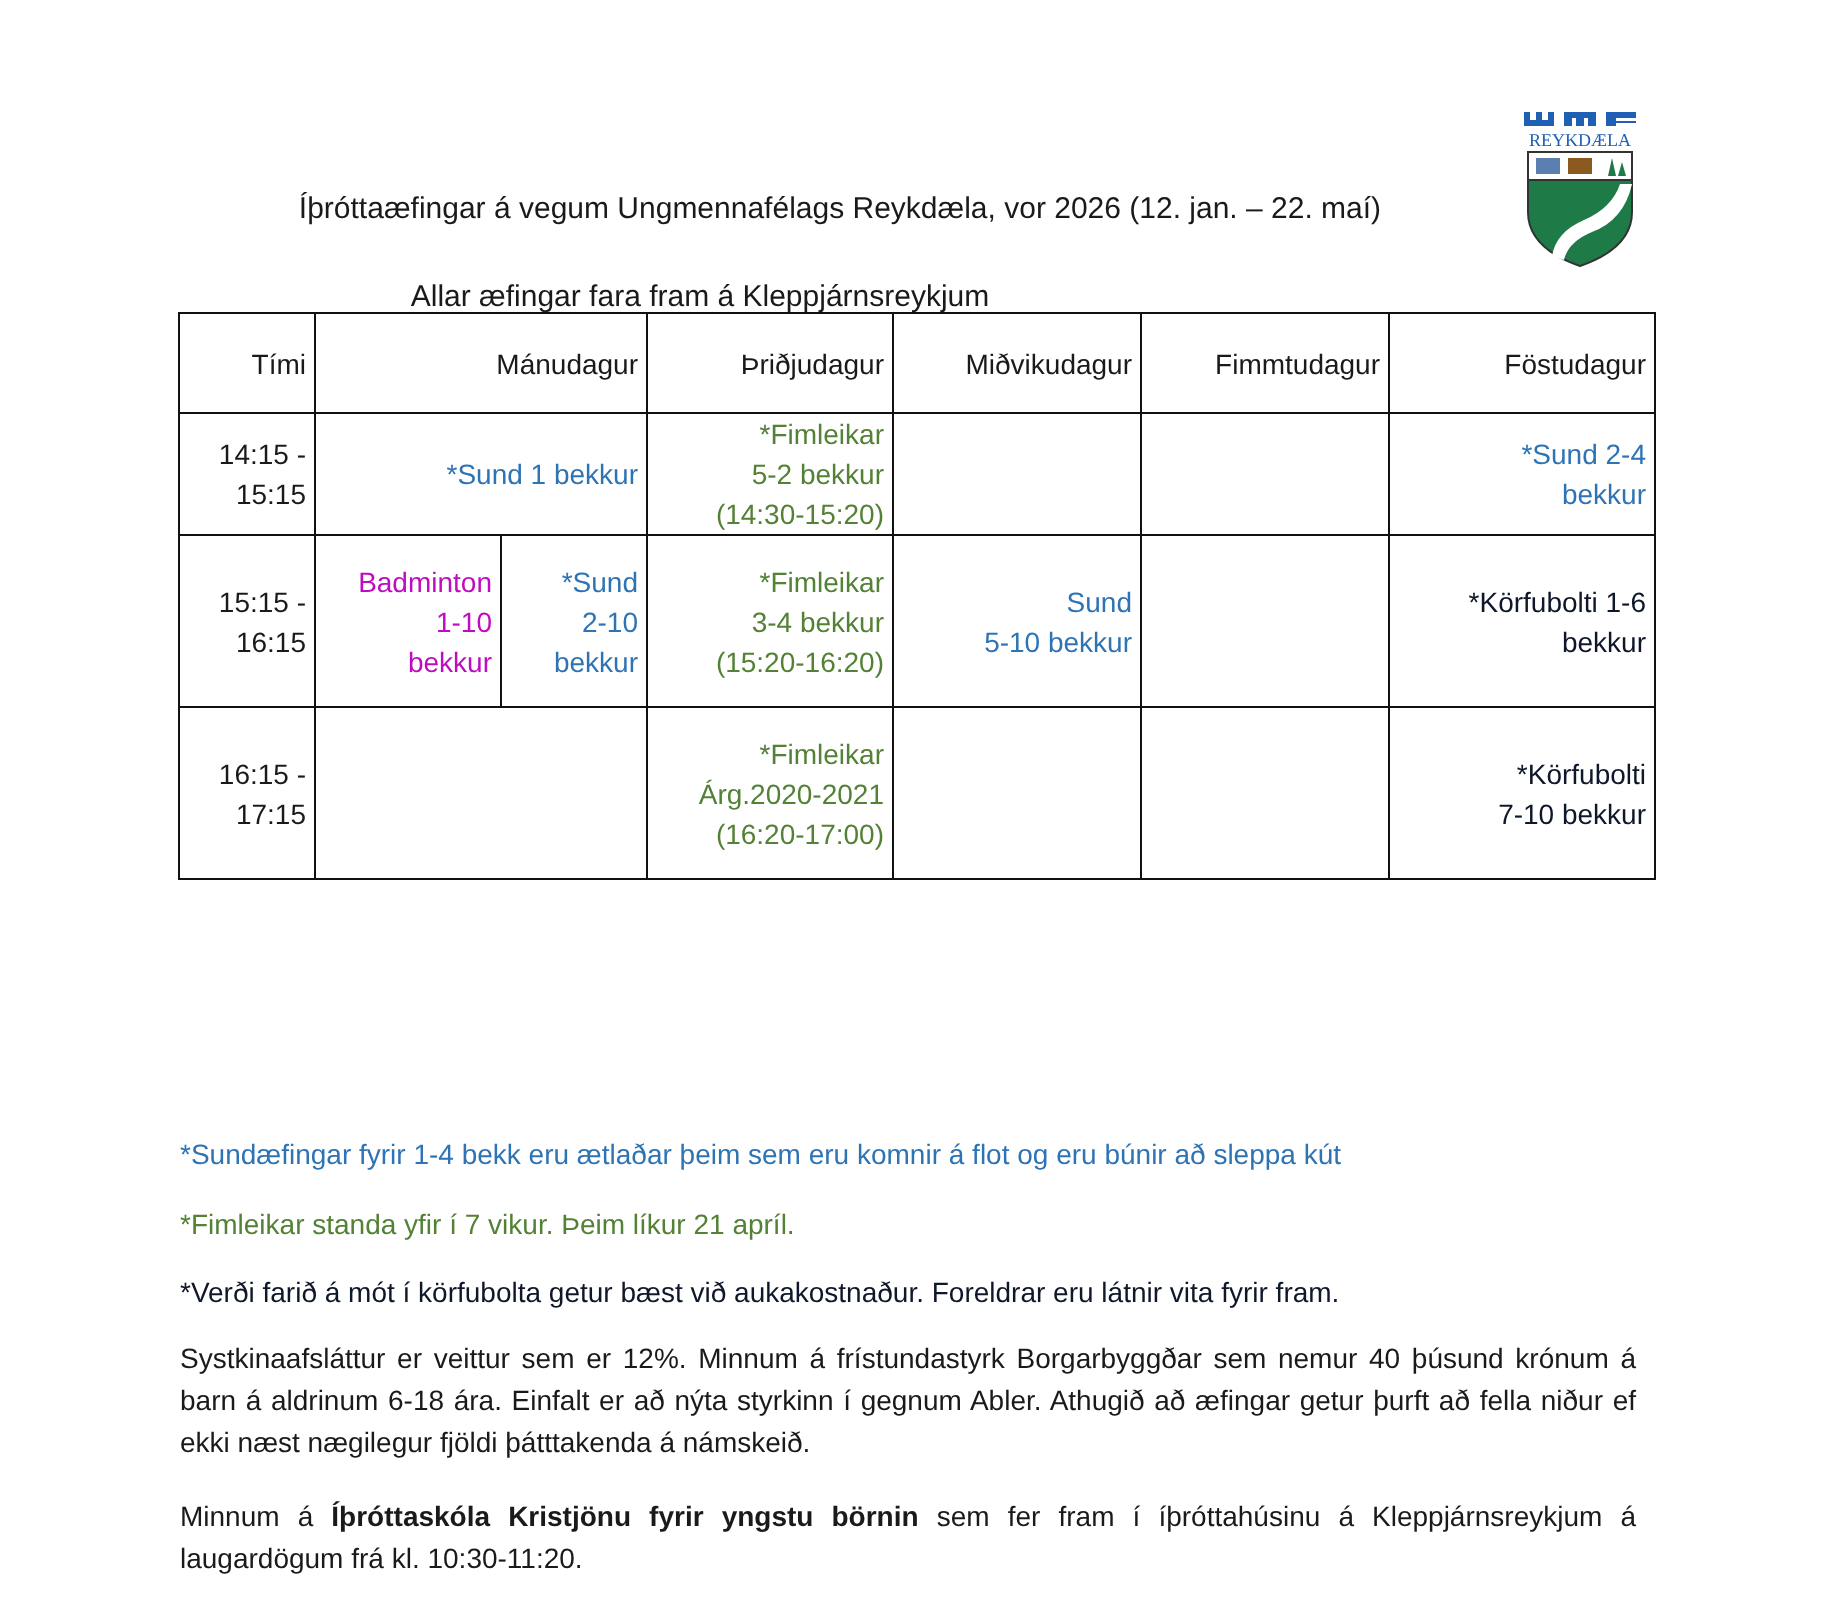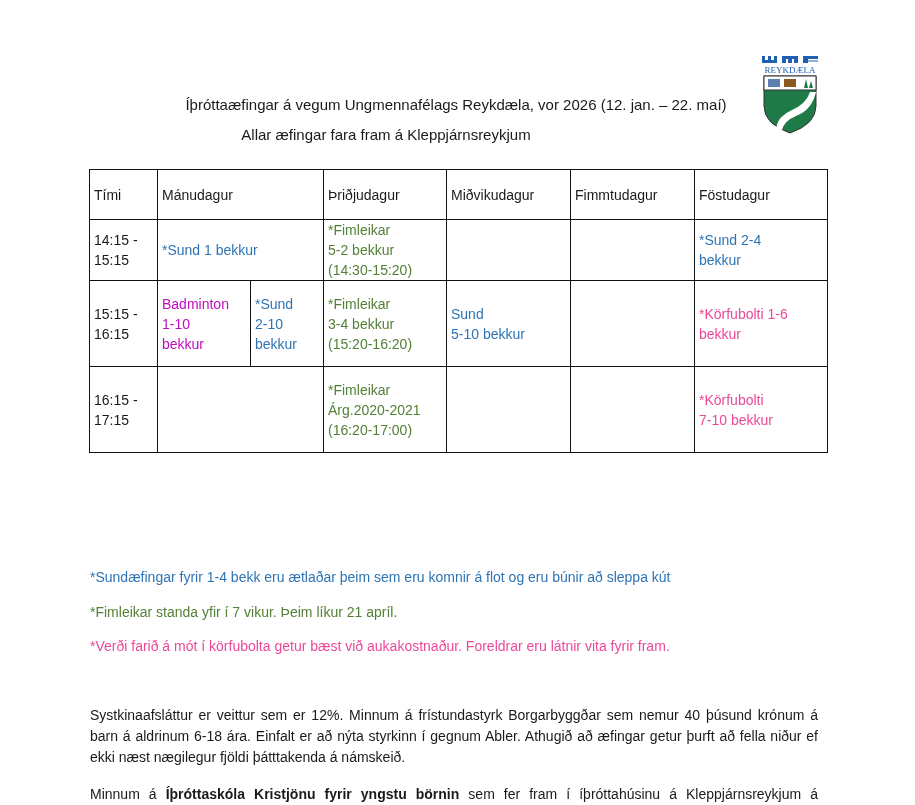--- a/index.html
+++ b/index.html
@@ -1,32 +1,32 @@
 <!DOCTYPE html>
 <html><head>
   <meta charset="utf-8">
   <style>
     html, body { margin: 0; padding: 0; background: #ffffff; }
     body { width: 915px; height: 805px; position: relative; overflow: hidden;
            font-family: "Liberation Sans", "DejaVu Sans", sans-serif; color: #1a1a1a; }
-    .title { position: absolute; left: 0; width: 840px; text-align: center; font-size: 15px; padding-left: 36px; }
+    .title { position: absolute; left: 0; width: 840px; text-align: center; font-size: 15px; }
     .t1 { top: 96px; left: 0; width: 840px; }
-    .t2 { top: 126px; left: 0; width: 700px; }
+    .t2 { top: 140px; left: 0; width: 700px; }
     .logo { position: absolute; left: 758px; top: 54px; width: 64px; height: 80px; }
-    table.sched { position: absolute; left: 89px; top: 169px; border-collapse: collapse;
-                  font-size: 14px; text-align: left; }
+    table.sched { position: absolute; left: 89px; top: 156px; border-collapse: collapse;
+                  font-size: 14px; text-align: right; }
     table.sched td { border: 1.5px solid #111; padding: 0 4px; line-height: 20px; vertical-align: middle; }
     .c-blue { color: #2e74b5; }
     .c-green { color: #538135; }
-    .c-red { color: #ec4899; }
+    .c-red { color: #0f172a; }
     .c-mag { color: #c00cc0; }
     .bold { font-weight: normal; }
     .note { position: absolute; left: 90px; font-size: 14px; }
     .para { position: absolute; left: 90px; width: 728px; font-size: 14px; line-height: 21px;
-            text-align: justify; color: #1a1a1a; margin-top: 36px; }
+            text-align: justify; color: #1a1a1a; }
     .line { display: block; }
   </style>
 </head>
 <body>
 
 <div class="title t1">Íþróttaæfingar á vegum Ungmennafélags Reykdæla, vor 2026 (12. jan. – 22. maí)</div>
 <div class="title t2">Allar æfingar fara fram á Kleppjárnsreykjum</div>
 
 <svg class="logo" viewBox="0 0 64 80">
   <g>

